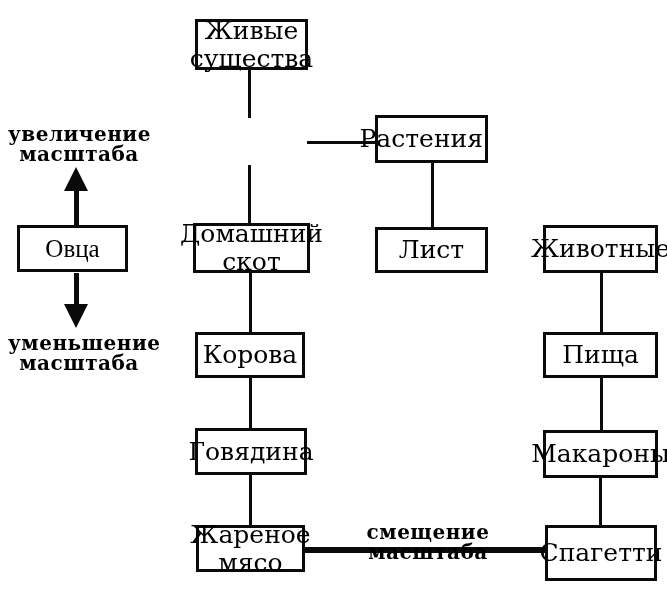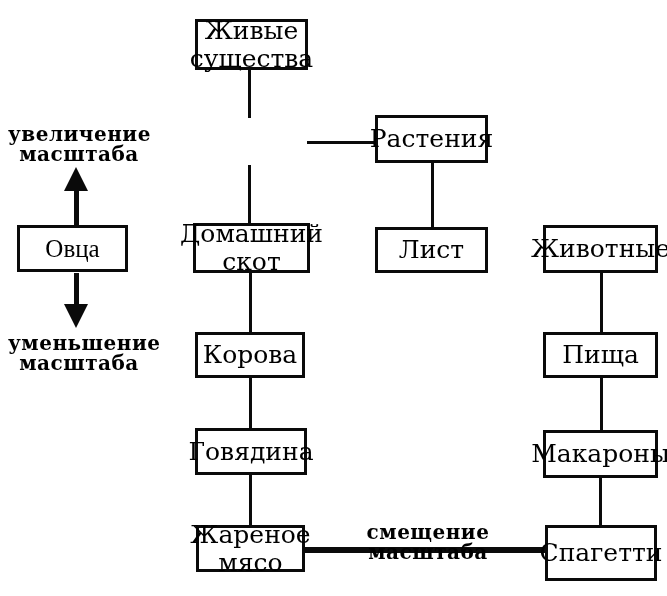--- a/index.html
+++ b/index.html
@@ -32,21 +32,21 @@
     font-size: 20px;
     line-height: 1.0;
     text-align: center;
     letter-spacing: 0.5px;
   }
   .tri { position: absolute; width: 0; height: 0; }
 
   
   #n-living      { left:195px; top:19px;  width:113px; height:51px; }
   #n-animals     { left:196px; top:118px; width:111px; height:47px; }
-  #n-plants      { left:375px; top:115px; width:113px; height:48px; }
+  #n-plants      { left:375px; top:115px; width:113px; height:48px;justify-content:flex-end; }
   #n-sheep       { left:17px;  top:225px; width:111px; height:47px;font-family:Liberation Serif, serif; }
   #n-livestock   { left:193px; top:223px; width:117px; height:50px; }
   #n-leaf        { left:375px; top:227px; width:113px; height:46px; }
   #n-stem        { left:543px; top:225px; width:115px; height:48px; }
   #n-cow         { left:195px; top:332px; width:110px; height:46px; }
   #n-food        { left:543px; top:332px; width:115px; height:46px; }
   #n-beef        { left:195px; top:428px; width:112px; height:47px; }
   #n-pasta       { left:543px; top:430px; width:115px; height:48px; }
   #n-friedmeat   { left:196px; top:525px; width:109px; height:47px; }
   #n-spaghetti   { left:545px; top:525px; width:112px; height:56px; }

